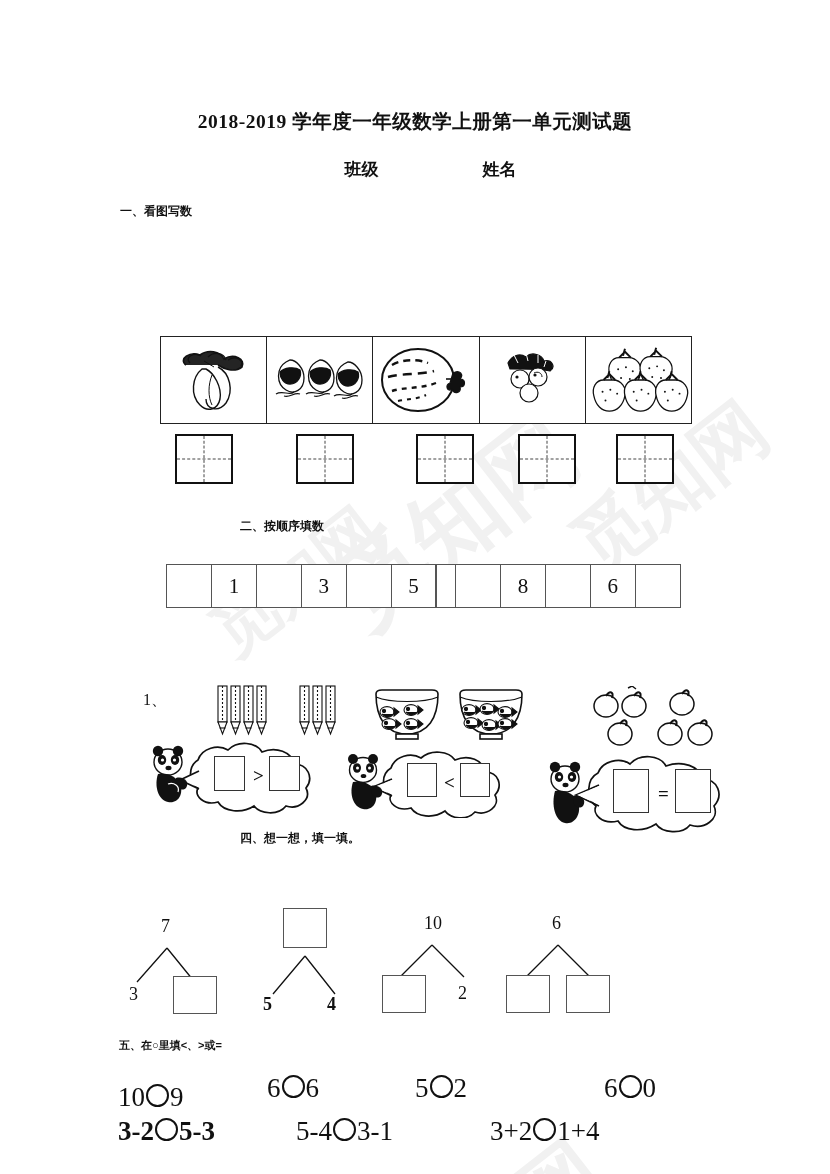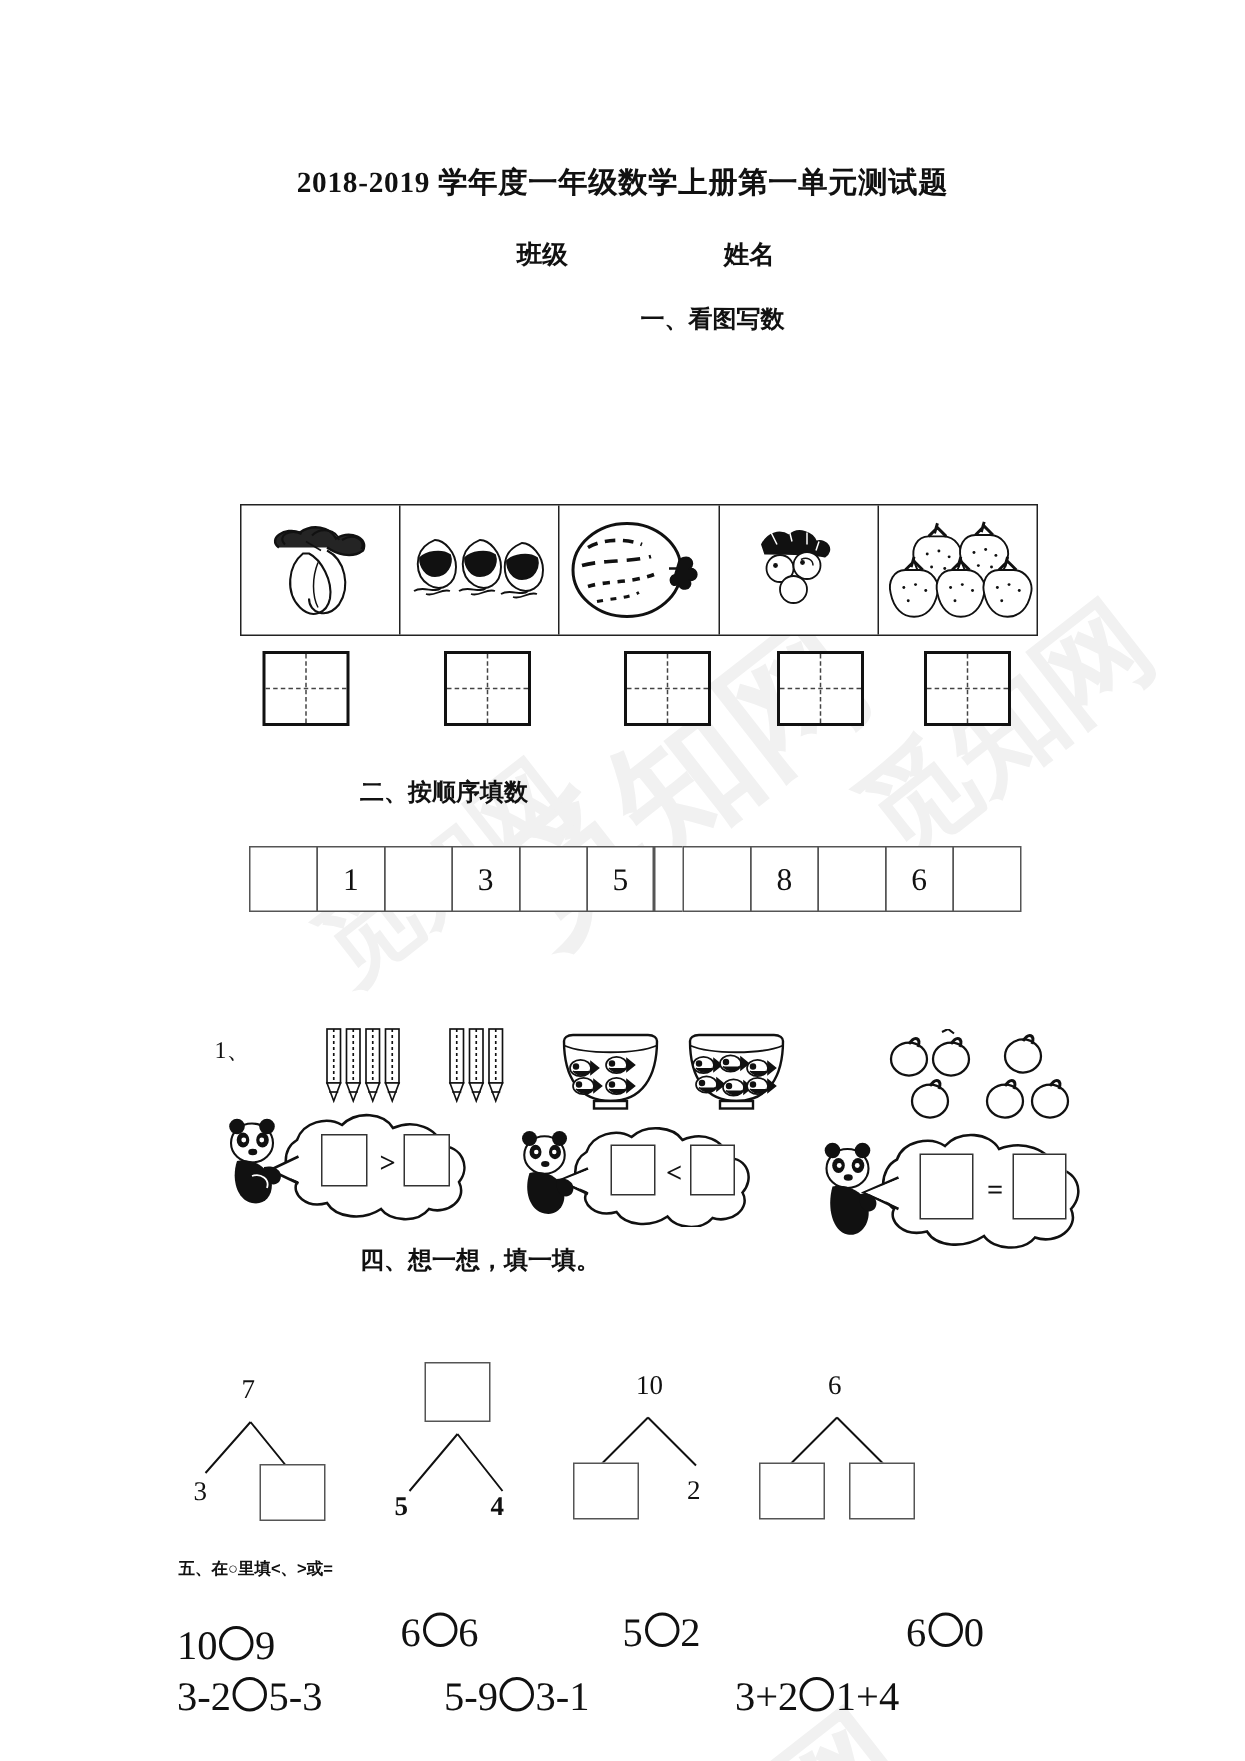--- a/index.html
+++ b/index.html
@@ -44,24 +44,23 @@
     justify-content:center;
     gap:104px;
     margin-top:23px;
     font-size:17px;
     font-weight:700;
     padding-left:31px;
   }
 
   
   .sec-h{
-    font-size:16px;
+    font-size:12px;
     font-weight:700;
     margin-left:120px;
-    text-align:center;
   }
 
   
   .fruit-strip{
     position:absolute;left:160px;top:228px;
     width:530px;height:86px;
     border:1.4px solid #222;
     display:flex;
     background:#fff;
   }
@@ -582,24 +581,24 @@
     <div class="cmp-item" style="left:267px;top:965px;">
       <span>6</span><span class="circ"></span><span>6</span>
     </div>
     <div class="cmp-item" style="left:415px;top:965px;">
       <span>5</span><span class="circ"></span><span>2</span>
     </div>
     <div class="cmp-item" style="left:604px;top:965px;">
       <span>6</span><span class="circ"></span><span>0</span>
     </div>
 
-    <div class="cmp-item" style="left:118px;top:1008px;">
+    <div class="cmp-item" style="left:118px;top:1008px;font-weight:bold;">
       <span>3-2</span><span class="circ"></span><span>5-3</span>
     </div>
     <div class="cmp-item" style="left:296px;top:1008px;">
-      <span>5-9</span><span class="circ"></span><span>3-1</span>
+      <span>5-4</span><span class="circ"></span><span>3-1</span>
     </div>
     <div class="cmp-item" style="left:490px;top:1008px;">
       <span>3+2</span><span class="circ"></span><span>1+4</span>
     </div>
 
   </div>
 </div>
 
 </body></html>

